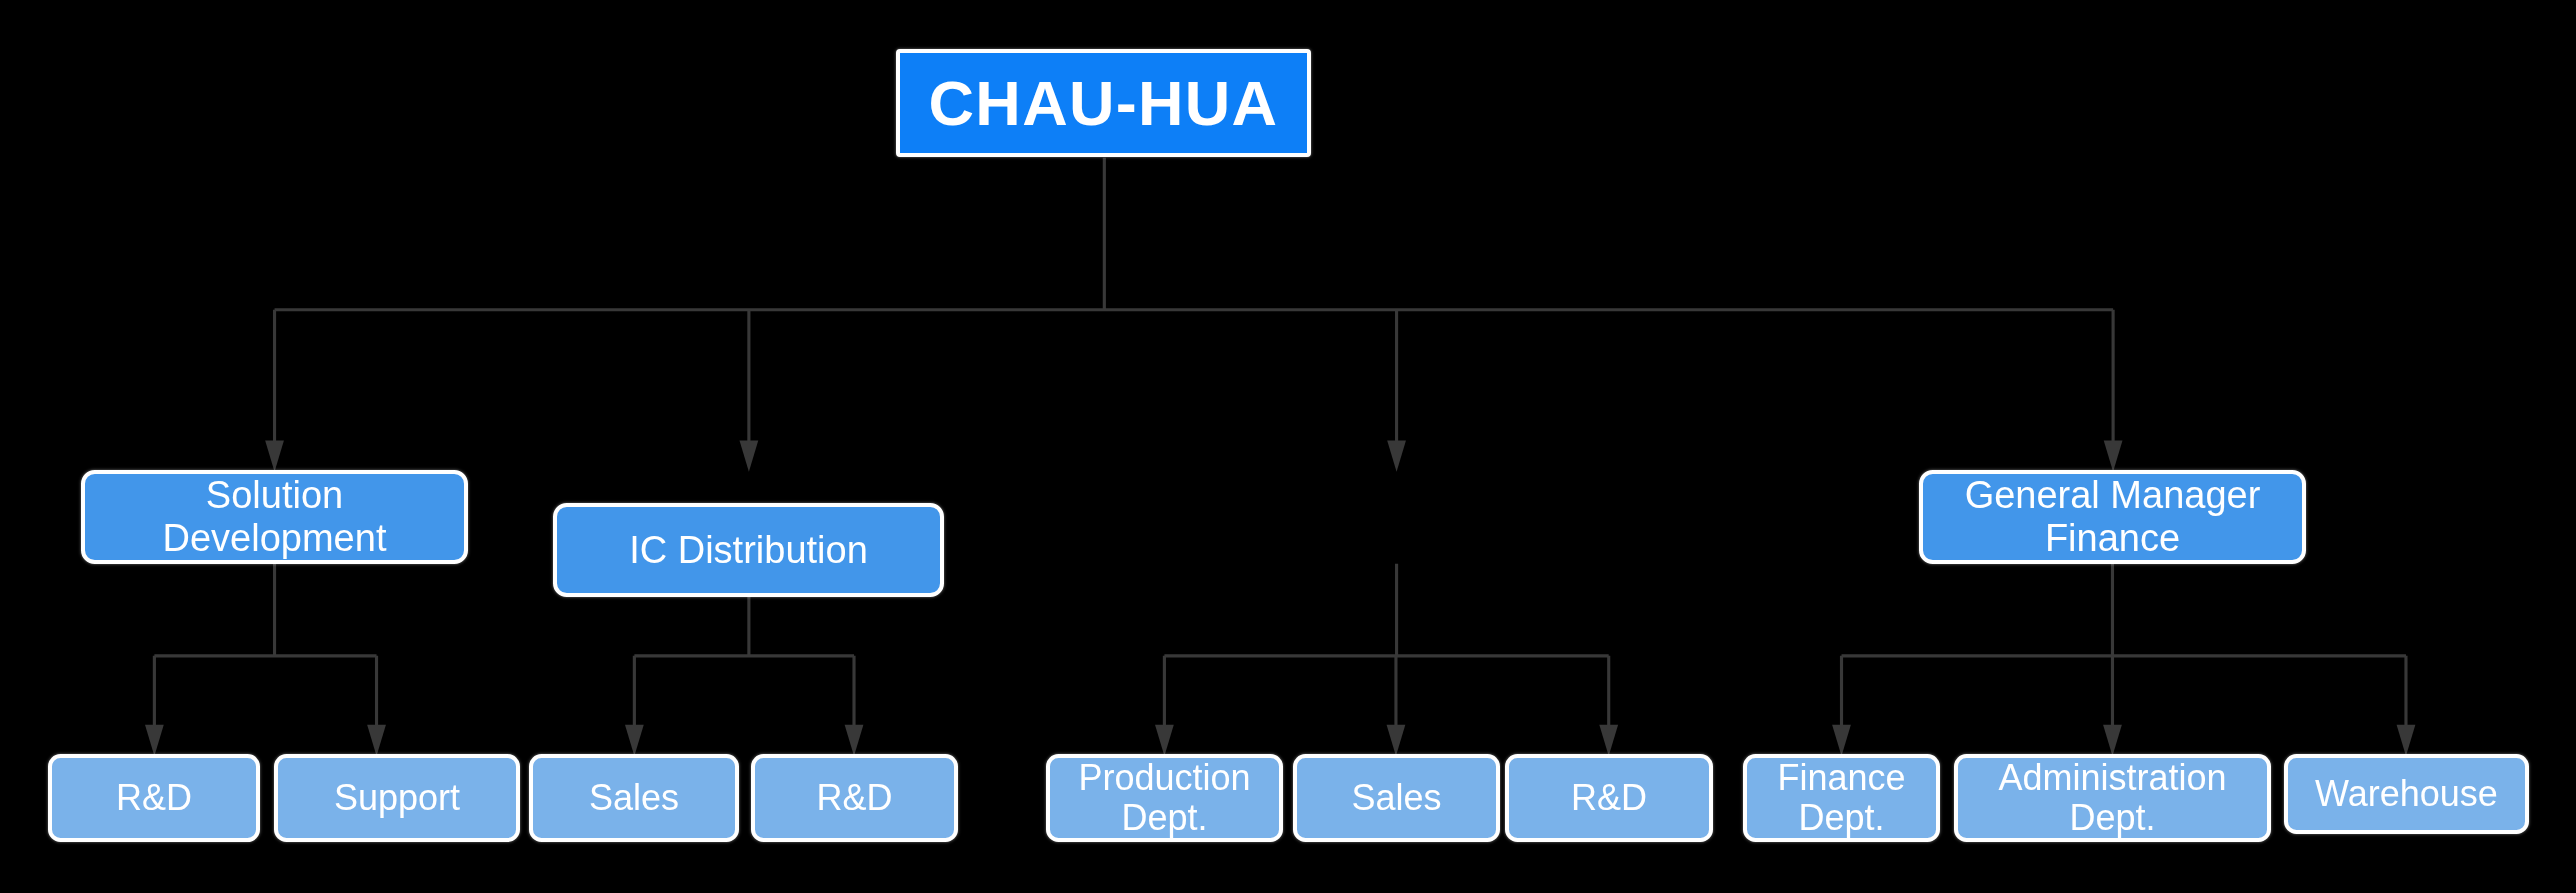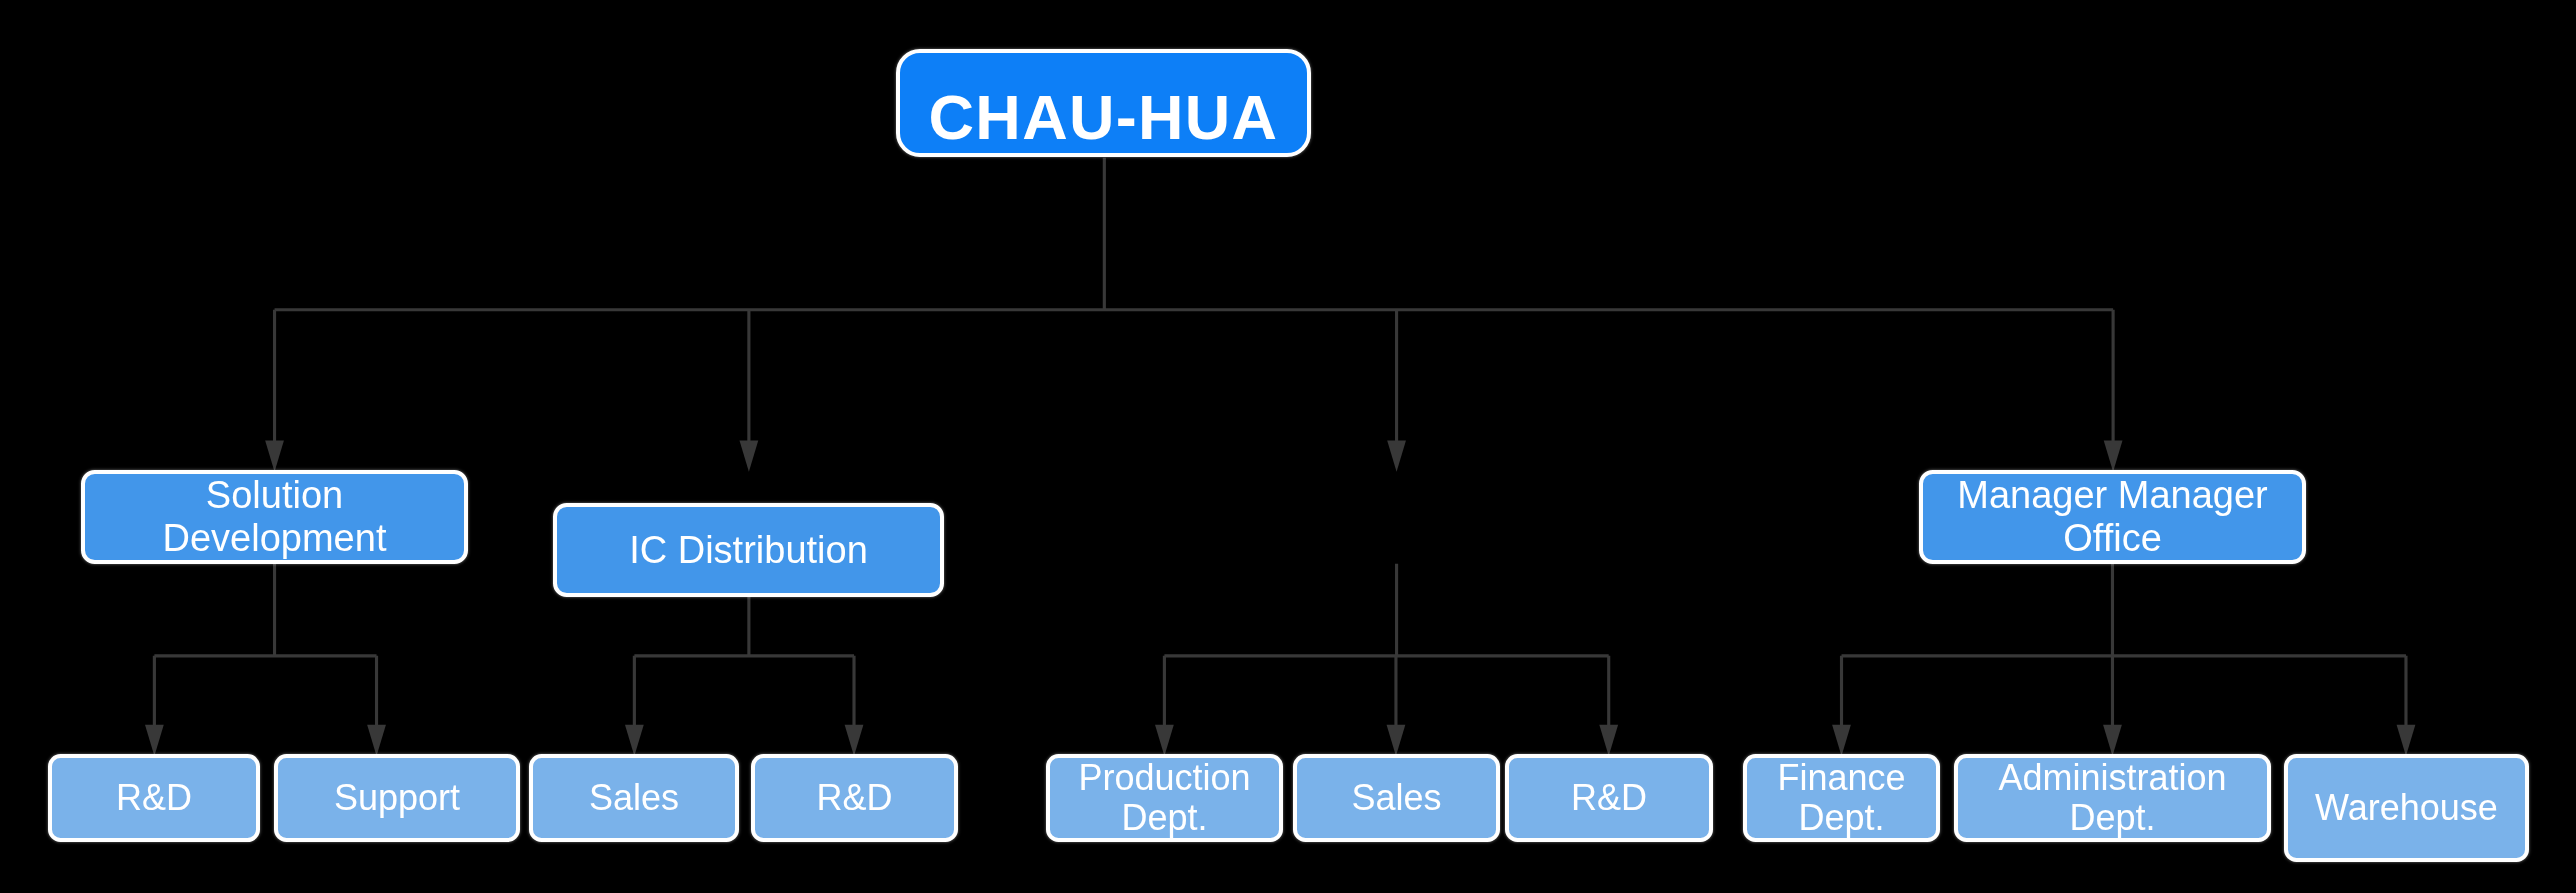--- a/index.html
+++ b/index.html
@@ -32,25 +32,24 @@
     color: #ffffff;
     border: 4.4px solid #ffffff;
     box-shadow: 0 0 3.1px rgba(255,255,255,0.45);
   }
   .node .label {
     display: block;
     width: 100%;
   }
   .root {
     background: #0d7ff7;
-    border-radius: 24px;
+    border-radius: 4px;
     font-size: 63px;
     font-weight: bold;
     letter-spacing: 1.3px;
-    align-items: flex-end;
   }
   .l2 {
     background: #4296ea;
     border-radius: 13.8px;
     font-size: 38px;
     line-height: 1.12;
     padding: 0 25px;
   }
   .l3 {
     background: #7ab2ea;
@@ -96,21 +95,21 @@
     <span class="label">CHAU-HUA</span>
   </div>
 
   <div class="node l2" style="left:81px; top:470px; width:387px; height:94px;">
     <span class="label">Solution Development</span>
   </div>
   <div class="node l2" style="left:553px; top:470px; width:391px; height:94px;margin-top:33px;">
     <span class="label">IC Distribution</span>
   </div>
   <div class="node l2" style="left:1919px; top:470px; width:387px; height:94px;">
-    <span class="label">Manager Manager Office</span>
+    <span class="label">General Manager Finance</span>
   </div>
 
   <div class="node l3" style="left:48px; top:754px; width:212px; height:88px;">
     <span class="label">R&amp;D</span>
   </div>
   <div class="node l3" style="left:274px; top:754px; width:246px; height:88px;">
     <span class="label">Support</span>
   </div>
 
   <div class="node l3" style="left:529px; top:754px; width:210px; height:88px;">
@@ -129,18 +128,18 @@
   <div class="node l3" style="left:1505px; top:754px; width:208px; height:88px;">
     <span class="label">R&amp;D</span>
   </div>
 
   <div class="node l3" style="left:1743px; top:754px; width:197px; height:88px;justify-content:flex-end;">
     <span class="label">Finance Dept.</span>
   </div>
   <div class="node l3" style="left:1954px; top:754px; width:317px; height:88px;">
     <span class="label">Administration Dept.</span>
   </div>
-  <div class="node l3" style="left:2284px; top:754px; width:245px; height:108px;">
+  <div class="node l3" style="left:2284px; top:754px; width:245px; height:80px;">
     <span class="label">Warehouse</span>
   </div>
 
 </div>
 
 
 </body></html>

